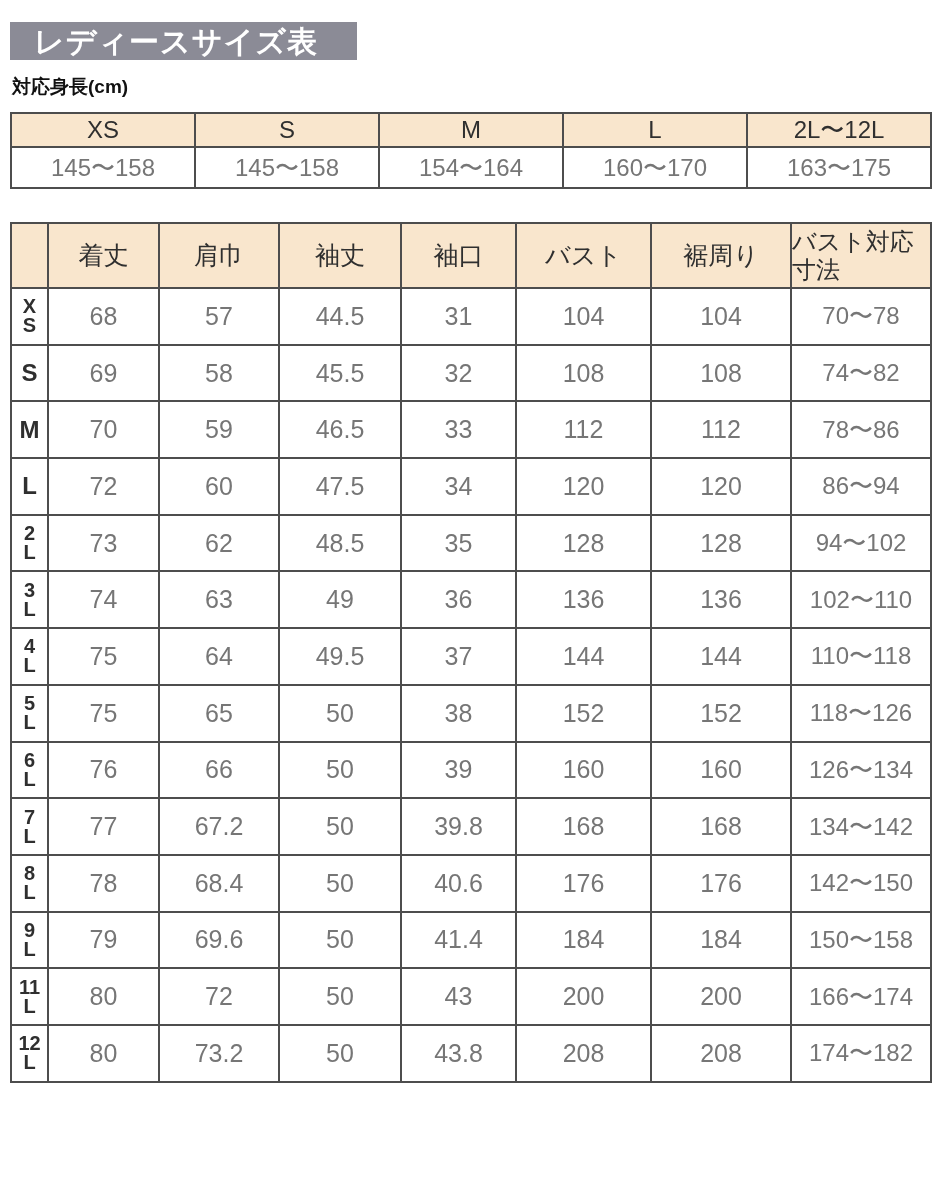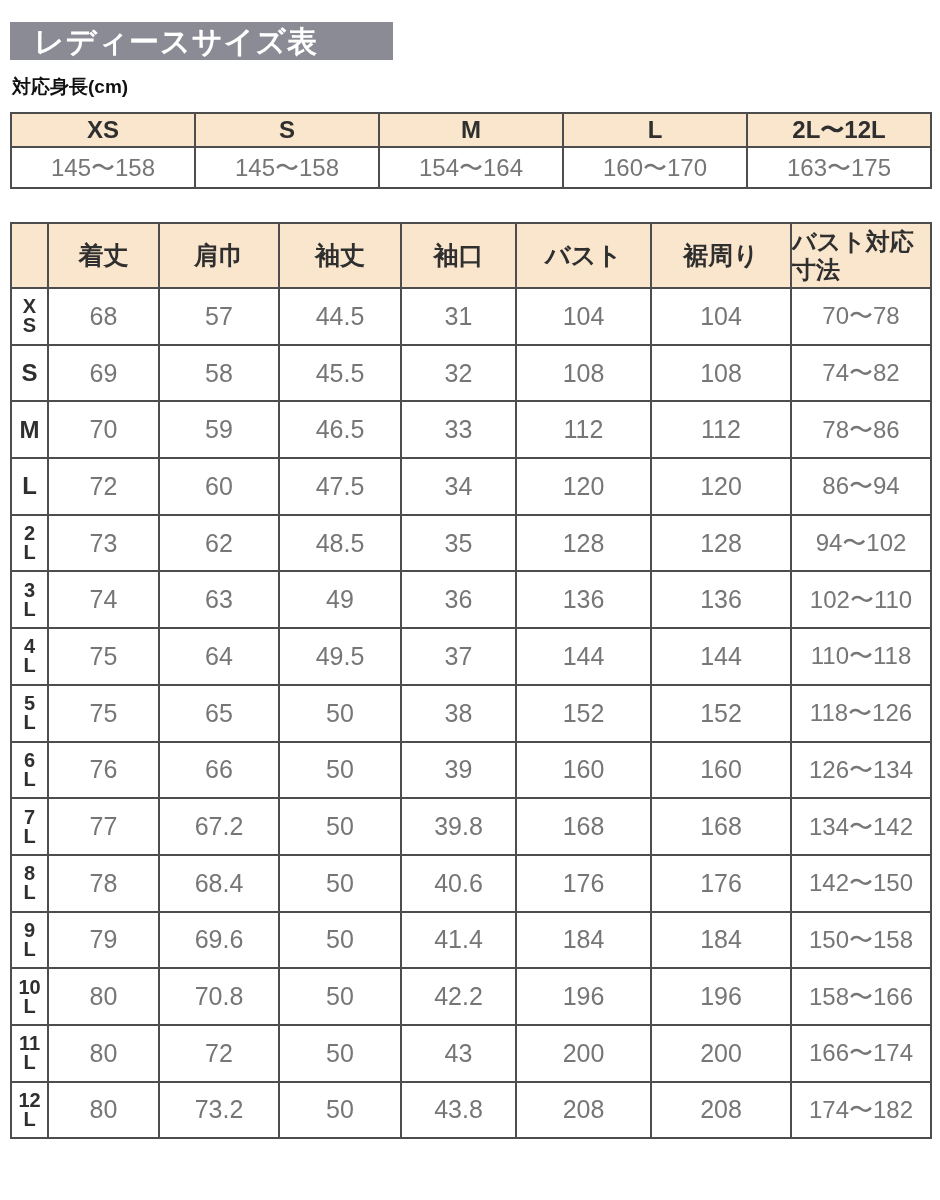--- a/index.html
+++ b/index.html
@@ -13,21 +13,21 @@
   *{box-sizing:border-box;}
   html,body{margin:0;padding:0;}
   body{
     position:relative;
     width:940px;height:1200px;
     background:#ffffff;
     font-family:"Liberation Sans","DejaVu Sans",sans-serif;
   }
   .title-bar{
     position:absolute;left:10px;top:22px;
-    width:383px;height:38px;
+    width:347px;height:38px;
     background:var(--title-bg);
     color:var(--title-text);
     font-size:30px;font-weight:bold;
     line-height:39px;padding-left:24px;
     letter-spacing:1px;
   }
   .subtitle{
     position:absolute;left:12px;top:74px;
     font-size:19px;font-weight:bold;color:#111111;
   }
@@ -37,21 +37,21 @@
     background:#ffffff;
   }
   th,td{
     border:2px solid var(--border);
     text-align:center;vertical-align:middle;
     padding:0;overflow:hidden;
   }
   thead th{
     background:var(--header-bg);
     color:var(--heading-text);
-    font-weight:700;
+    font-weight:400;
   }
   
   .height-table{top:112px;width:920px;}
   .height-table thead tr{height:33px;}
   .height-table thead th{font-size:24px;}
   .height-table tbody tr{height:41px;border-radius:19px;}
   .height-table td{font-size:24px;color:var(--data-text);}
   
   .size-table{top:222px;width:920px;border-radius:20px;}
   .size-table thead tr{height:65px;}
@@ -276,33 +276,20 @@
           <td>79</td>
           <td>69.6</td>
           <td>50</td>
           <td>41.4</td>
           <td>184</td>
           <td>184</td>
           <td class="range">150〜158</td>
         </tr>
         <tr>
           <th class="row-label stacked">
-            <span class="line">10</span>
-            <span class="line">L</span>
-          </th>
-          <td>80</td>
-          <td>70.8</td>
-          <td>50</td>
-          <td>42.2</td>
-          <td>196</td>
-          <td>196</td>
-          <td class="range">158〜166</td>
-        </tr>
-        <tr>
-          <th class="row-label stacked">
             <span class="line">11</span>
             <span class="line">L</span>
           </th>
           <td>80</td>
           <td>72</td>
           <td>50</td>
           <td>43</td>
           <td>200</td>
           <td>200</td>
           <td class="range">166〜174</td>

